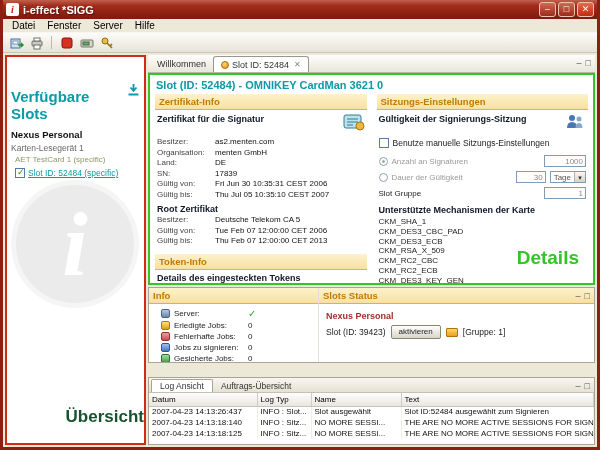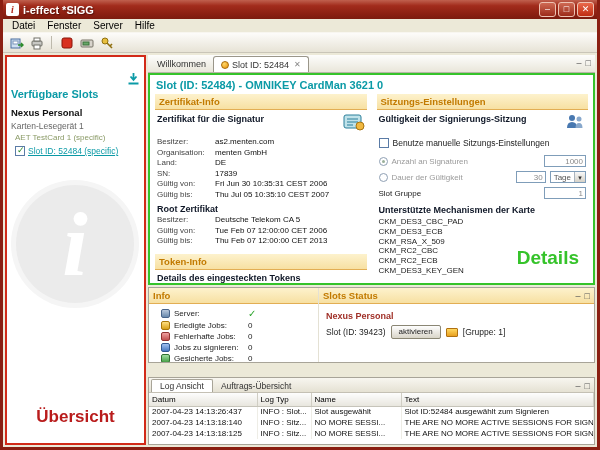--- a/index.html
+++ b/index.html
@@ -29,33 +29,33 @@
              background:linear-gradient(#fdfcfa,#e7e3d6); border-bottom:1px solid #c9c5b8; }
   .tool { width:17px; height:17px; display:flex; align-items:center; justify-content:center; border-radius:2px; }
   .tsep { width:1px; height:13px; background:#bdb9ac; margin:0 3px; }
 
   
   .content { flex:1; min-height:0; display:flex; gap:2px; padding:2px; }
 
   
   .sidebar { width:141px; flex:none; border:2px solid #d22a18; background:#fff; position:relative; overflow:hidden; }
   .sidebar-head { display:flex; justify-content:space-between; align-items:center; padding:3px 4px 2px; }
-  .sidebar-title { color:#0b9aa6; font-weight:bold; font-size:11px;margin-top:28px; }
+  .sidebar-title { color:#0b9aa6; font-weight:bold; font-size:15px;margin-top:28px; }
   .sb-provider { font-weight:bold; font-size:9.5px; padding:5px 4px 2px; color:#111; }
   .sb-reader { font-size:8.5px; color:#666; padding:1px 4px; }
   .sb-card { font-size:8px; color:#8a9a66; padding:1px 4px 2px 8px; }
   .sb-slotrow { display:flex; align-items:center; gap:3px; padding:2px 4px 2px 8px; }
   .cb { width:10px; height:10px; flex:none; background:#fff; border:1px solid #5a7ba6; position:relative; }
   .cb.checked::after { content:"✓"; position:absolute; left:1px; top:-2px; color:#2a8a2a; font-size:9px; font-weight:bold; }
   .slot-link { color:#0b9aa6; font-size:8.5px; text-decoration:underline; }
   .watermark { position:absolute; left:9px; top:128px; width:118px; height:118px; border-radius:50%;
                background:#ebebeb; box-shadow:0 0 0 5px #f5f5f5; color:#fff;
                font:italic bold 92px "Liberation Serif",serif; display:flex; align-items:center; justify-content:center; }
-  .sidebar-overlay { position:absolute; left:0; right:0; bottom:16px; text-align:center;
-                     color:#b91c1c; font-weight:bold; font-size:17px; }
+  .sidebar-overlay { position:absolute; left:0; right:0; bottom:16px; text-align:right;
+                     color:#14532d; font-weight:bold; font-size:17px; }
 
   
   .rightcol { flex:1; min-width:0; display:flex; flex-direction:column; }
 
   .tabbar { height:18px; flex:none; position:relative; display:flex; align-items:flex-end; padding-left:2px;
             background:linear-gradient(#fdfdfc,#e9e6da); border-bottom:1px solid #b8b4a8; }
   .tab { height:16px; display:flex; align-items:center; gap:3px; padding:0 7px; font-size:9px; color:#333; }
   .tab.active { background:#fff; border:1px solid #9a968a; border-bottom:none; border-radius:3px 3px 0 0; }
   .tab-dot { width:8px; height:8px; border-radius:50%; background:radial-gradient(circle at 35% 30%,#ffd86a,#e8920a); border:1px solid #a86a08; }
   .tab-close { font-size:8px; color:#888; margin-left:2px; }
@@ -313,20 +313,21 @@
                 <span class="combo-label">Tage</span>
                 <span class="combo-arrow">▾</span>
               </span>
             </div>
             <div class="ctlrow enabled">
               <span>Slot Gruppe</span>
               <input class="tinput" value="1" style="">
             </div>
             <div class="mech-title">Unterstützte Mechanismen der Karte</div>
             <div>
+              <div class="mech">CKM_SHA_1</div>
               <div class="mech">CKM_DES3_CBC_PAD</div>
               <div class="mech">CKM_DES3_ECB</div>
               <div class="mech">CKM_RSA_X_509</div>
               <div class="mech">CKM_RC2_CBC</div>
               <div class="mech">CKM_RC2_ECB</div>
               <div class="mech">CKM_DES3_KEY_GEN</div>
 
             </div>
           </div>
         </div>

